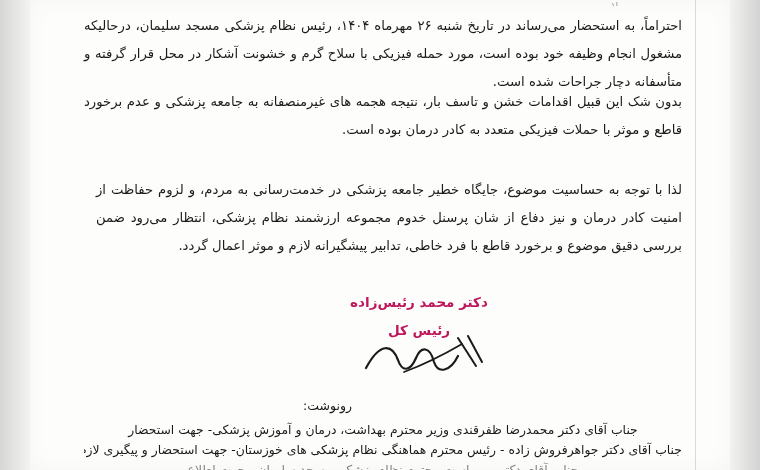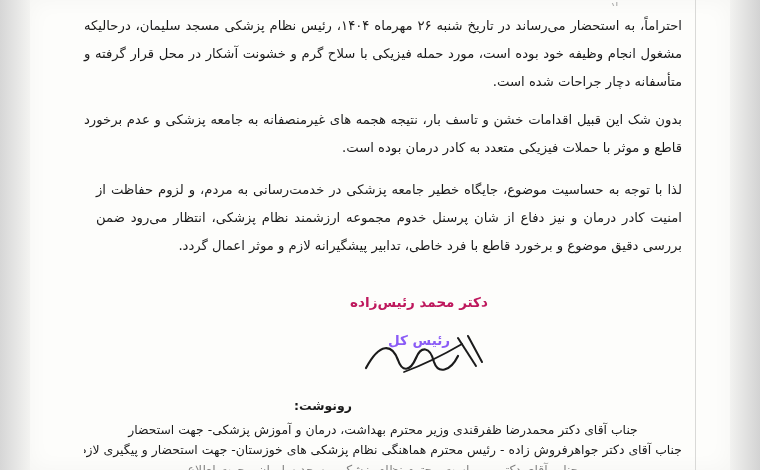--- a/index.html
+++ b/index.html
@@ -65,61 +65,61 @@
     text-align: justify;
     text-align-last: right;
     direction: rtl;
     color: #1a1a1a;
     font-size: 13.2px;
     line-height: 28px;
     letter-spacing: 0;
   }
 
   .p1 { position: absolute; top: 12px;  right: 0; left: 6px; }
-  .p2 { position: absolute; top: 106px; right: 0; left: 6px; }
+  .p2 { position: absolute; top: 88px; right: 0; left: 6px; }
   .p3 { position: absolute; top: 176px; right: 0; left: 18px; }
 
   
   .sign-block {
     position: absolute;
     top: 292px;
     right: 168px;
     width: 190px;
     text-align: center;
     direction: rtl;
   }
   .sign-name {
     font-size: 13.5px;
     font-weight: bold;
     color: #be185d;
     line-height: 20px;
   }
   .sign-title {
     font-size: 13.5px;
     font-weight: bold;
-    color: #8b5cf6;
+    color: #be185d;
     line-height: 20px;
-    margin-top: 18px;
+    margin-top: 8px;
   }
   .signature-mark {
     position: absolute;
     top: 40px;
     right: 26px;
     width: 130px;
     height: 50px;
   }
 
   
   .cc-label {
     position: absolute;
     top: 398px;
     right: 330px;
     font-size: 12.5px;
     color: #1a1a1a;
-    font-weight: bold;
+    font-weight: normal;
     direction: rtl;
   }
   .cc-list {
     position: absolute;
     top: 420px;
     right: 0;
     left: 6px;
     direction: rtl;
   }
   .cc-item {

